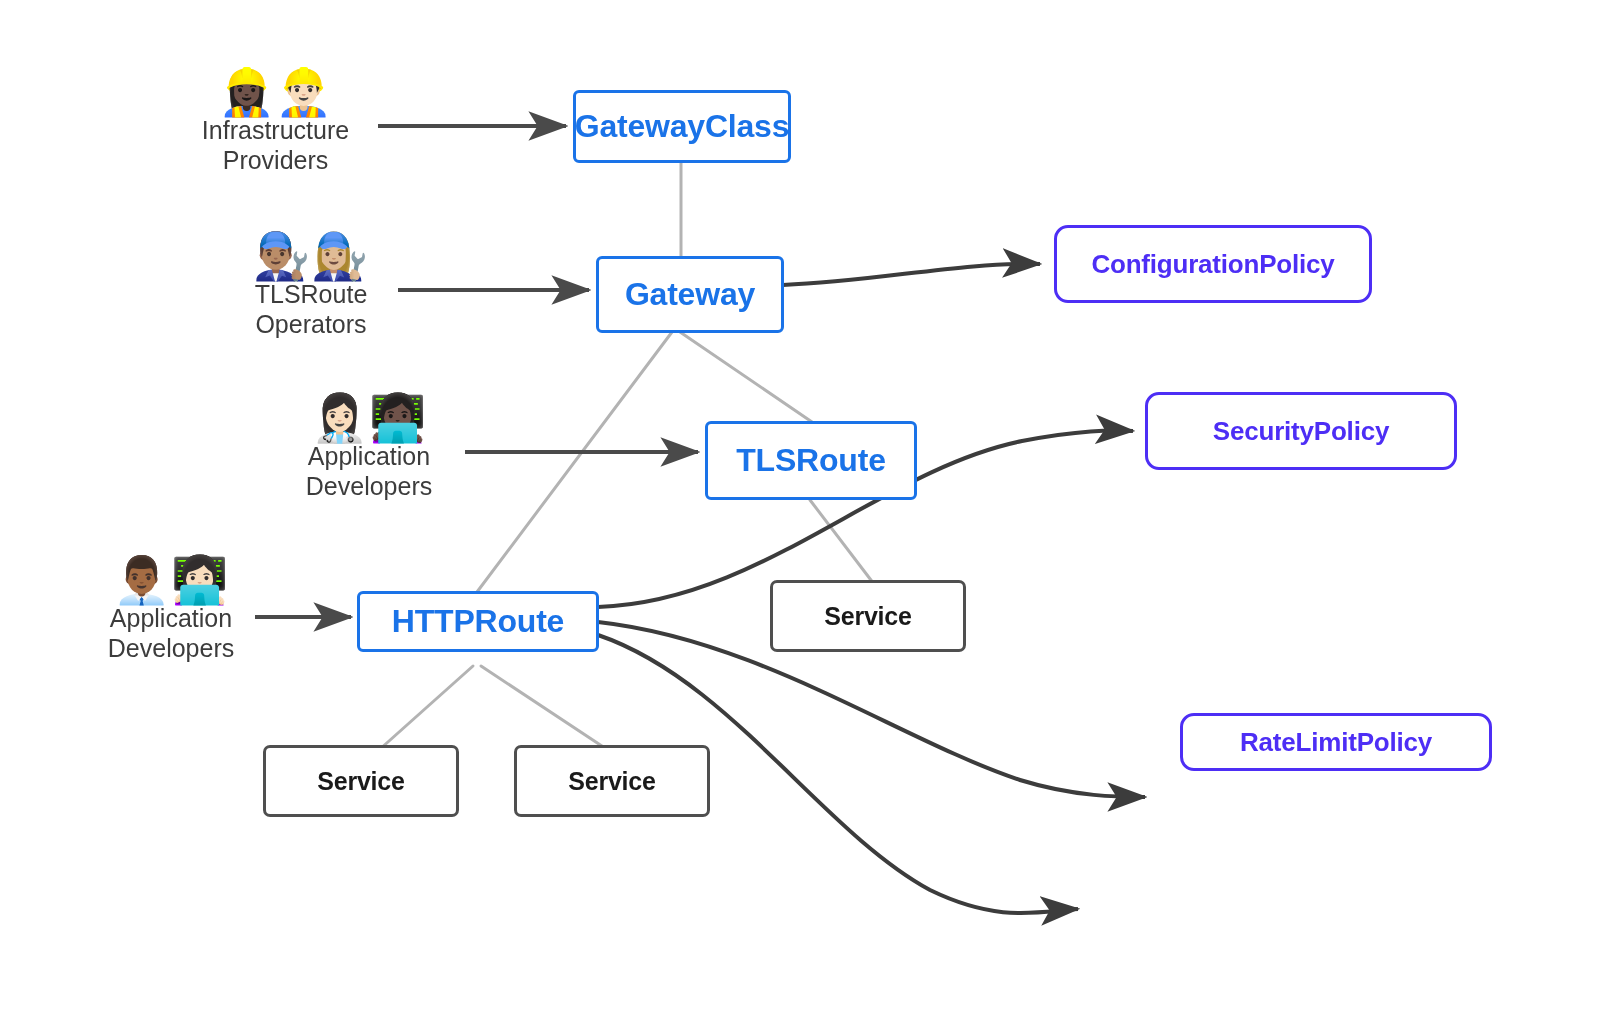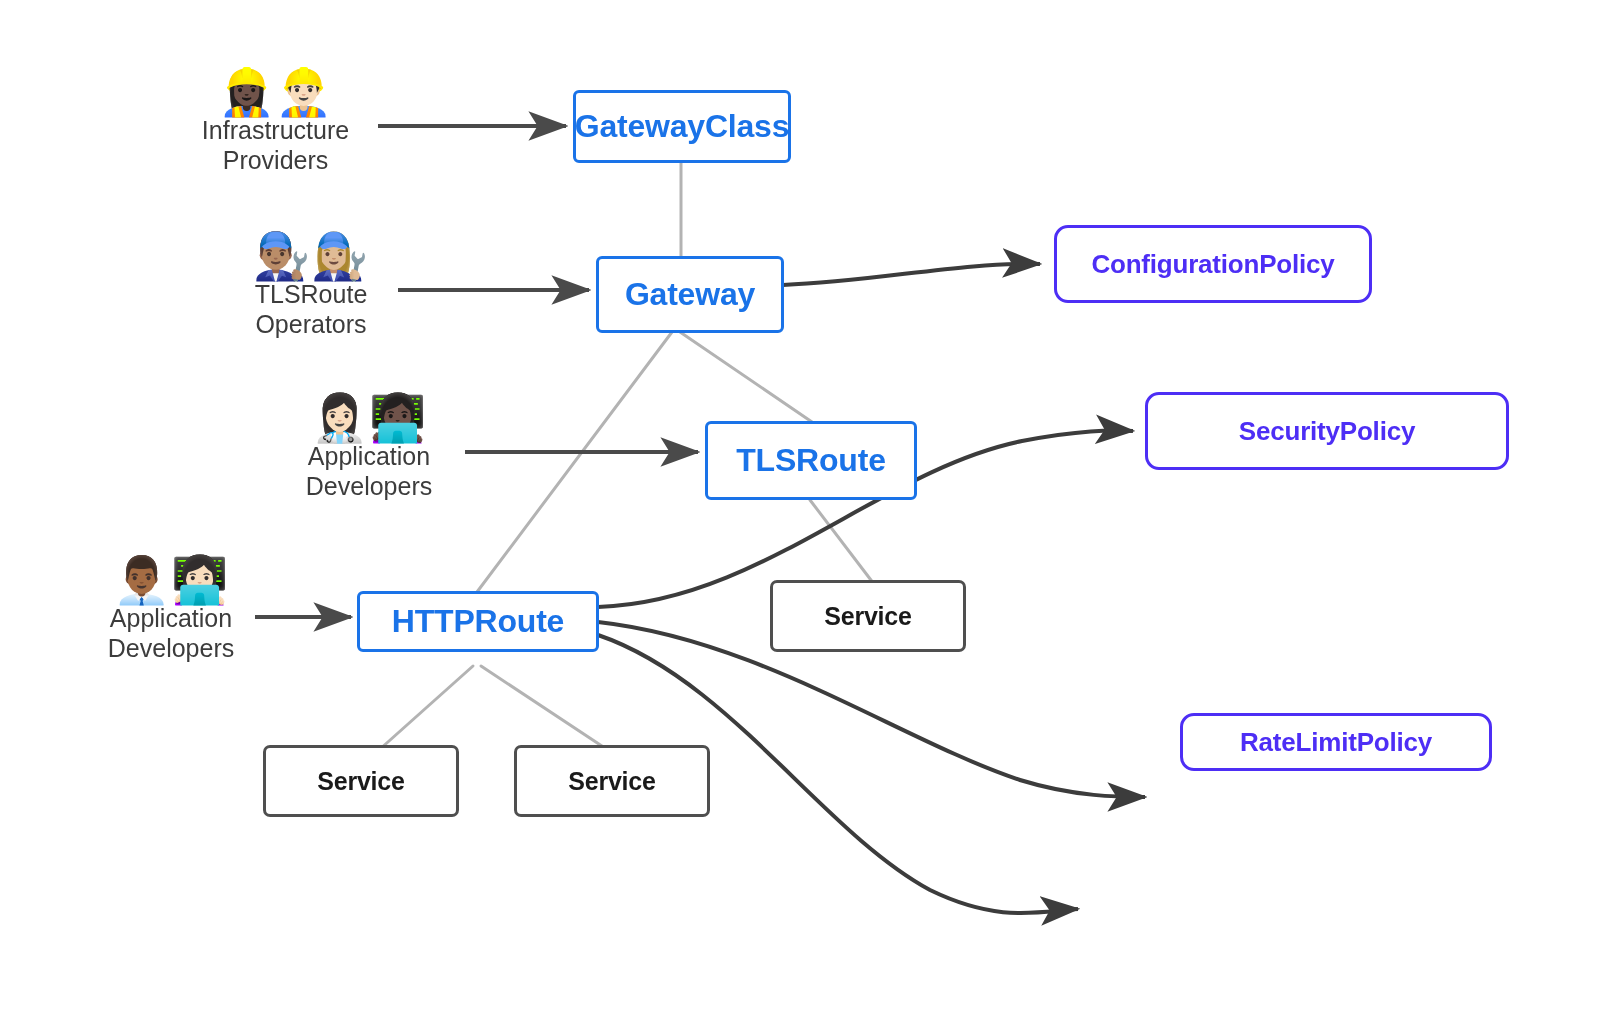--- a/index.html
+++ b/index.html
@@ -176,21 +176,21 @@
   </div>
 
   <div class="node core" style="left:357px; top:591px; width:242px; height:61px;">
     <span class="node-label">HTTPRoute</span>
   </div>
 
   <div class="node policy" style="left:1054px; top:225px; width:318px; height:78px;">
     <span class="node-label">ConfigurationPolicy</span>
   </div>
 
-  <div class="node policy" style="left:1145px; top:392px; width:364px; height:78px;">
+  <div class="node policy" style="left:1145px; top:392px; width:312px; height:78px;">
     <span class="node-label">SecurityPolicy</span>
   </div>
 
   <div class="node policy" style="left:1180px; top:713px; width:312px; height:58px;align-items:center;">
     <span class="node-label">RateLimitPolicy</span>
   </div>
 
 
   <div class="node service" style="left:770px; top:580px; width:196px; height:72px;">
     <span class="node-label">Service</span>

